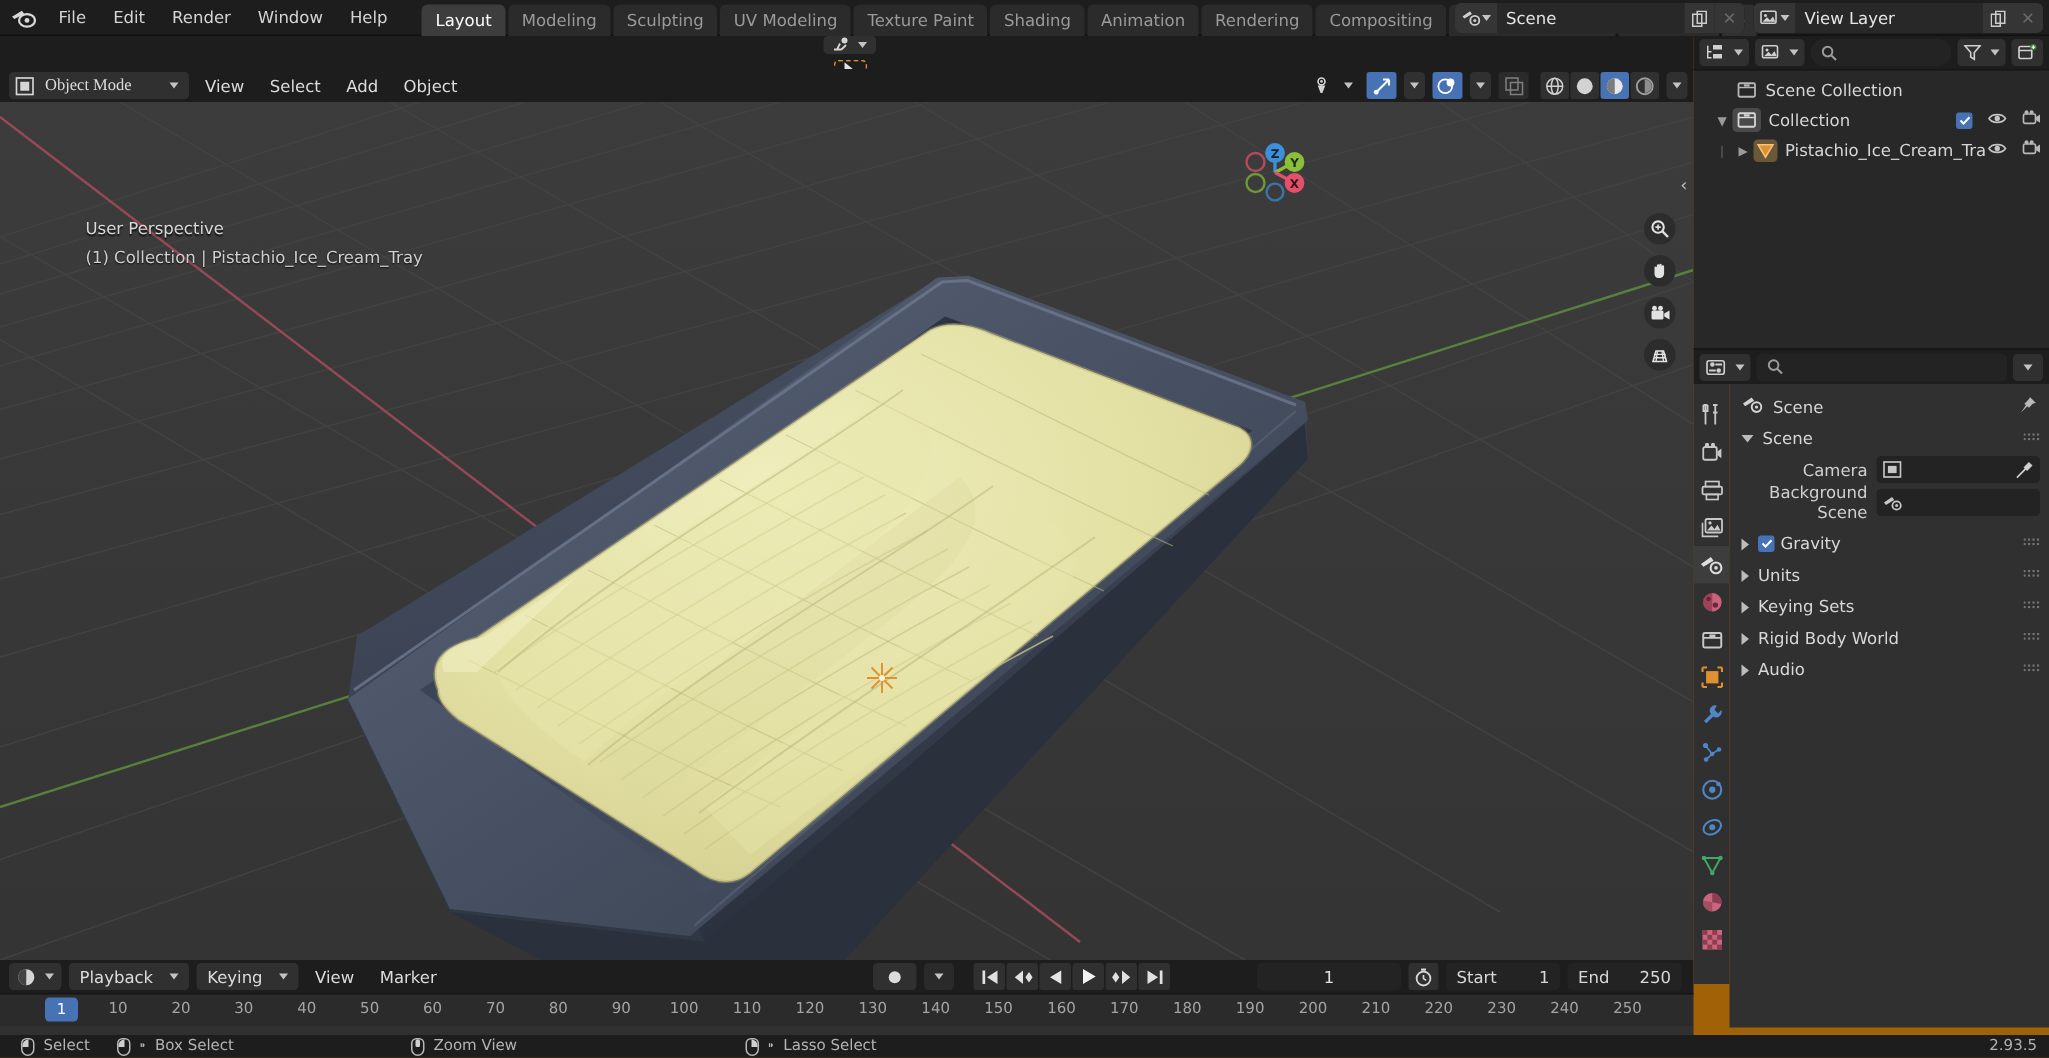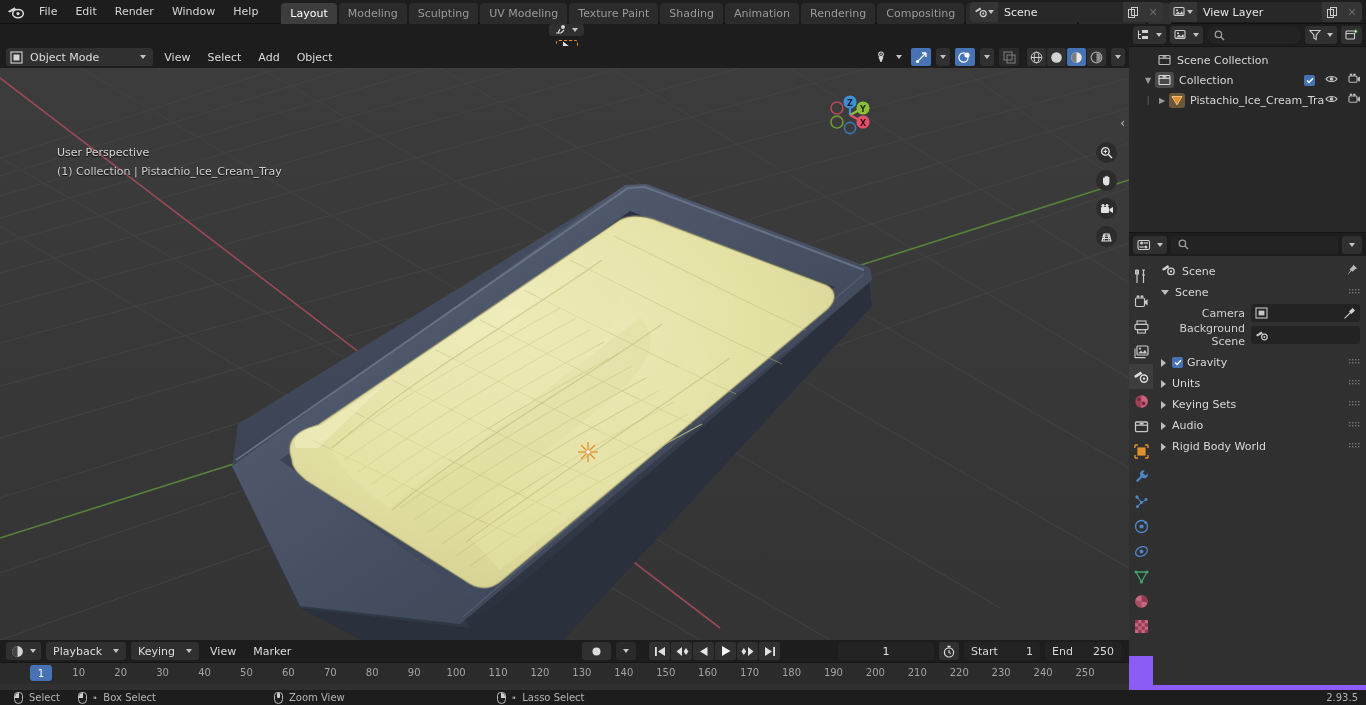--- a/index.html
+++ b/index.html
@@ -3,21 +3,21 @@
 <meta charset="utf-8">
 <style>
   * { box-sizing: border-box; margin:0; padding:0; }
   html,body{ background:#1d1d1d; }
   body {
     width:1366px; height:705px; overflow:hidden;
     font-family:"DejaVu Sans", sans-serif;
     font-size:11px; color:#e5e5e5;
     -webkit-font-smoothing:antialiased;
   }
-  .app { position:relative; width:1366px; height:705px; background:#8b5cf6; }
+  .app { position:relative; width:1366px; height:705px; background:#a16207; }
 
   
   .topbar{
     position:absolute; left:0; top:0; width:1366px; height:24px;
     background:#1d1d1d; display:flex; align-items:center;
     border-bottom:1px solid #111;
   }
   .blender-logo{ width:30px; display:flex; align-items:center; justify-content:center; }
   .blender-logo svg{ display:block; }
   .menu{ display:flex; align-items:center; }
@@ -350,21 +350,21 @@
       <span class="caret" style="margin-left:6px"></span>
     </div>
   </div>
 
   <div class="vp-head">
     <div class="btn" style="padding:0 7px 0 4px;">
       <svg width="13" height="13" viewBox="0 0 13 13">
         <rect x="1" y="1" width="11" height="11" fill="none" stroke="#d6d6d6" stroke-width="1.1"></rect>
         <rect x="3.5" y="3.5" width="6" height="6" fill="#d6d6d6"></rect>
       </svg>
-      <span style="margin:0 38px 0 4px;">Object Mode</span>
+      <span style="margin:0 22px 0 4px;font-family:Liberation Serif, serif;">Object Mode</span>
       <span class="caret"></span>
     </div>
     <div class="btn flat">View</div>
     <div class="btn flat">Select</div>
     <div class="btn flat">Add</div>
     <div class="btn flat">Object</div>
 
     <div style="flex:1"></div>
 
     <div class="btn" style="padding:0 4px; background:transparent;">
@@ -1092,50 +1092,50 @@
             <rect x="9" y="1" width="1.4" height="1.4"></rect>
             <rect x="0" y="4" width="1.4" height="1.4"></rect>
             <rect x="3" y="4" width="1.4" height="1.4"></rect>
             <rect x="6" y="4" width="1.4" height="1.4"></rect>
             <rect x="9" y="4" width="1.4" height="1.4"></rect>
           </g>
         </svg>
     </div>
     <div class="panel-hdr" style="height:21px;">
       <span class="tri closed"></span>
+      <span>Rigid Body World</span>
+      <svg class="dots" viewBox="0 0 11 8">
+          <g fill="#b9b9b9">
+            <rect x="0" y="1" width="1.4" height="1.4"></rect>
+            <rect x="3" y="1" width="1.4" height="1.4"></rect>
+            <rect x="6" y="1" width="1.4" height="1.4"></rect>
+            <rect x="9" y="1" width="1.4" height="1.4"></rect>
+            <rect x="0" y="4" width="1.4" height="1.4"></rect>
+            <rect x="3" y="4" width="1.4" height="1.4"></rect>
+            <rect x="6" y="4" width="1.4" height="1.4"></rect>
+            <rect x="9" y="4" width="1.4" height="1.4"></rect>
+          </g>
+        </svg>
+    </div>
+    <div class="panel-hdr" style="height:21px;">
+      <span class="tri closed"></span>
       <span>Audio</span>
       <svg class="dots" viewBox="0 0 11 8">
           <g fill="#b9b9b9">
             <rect x="0" y="1" width="1.4" height="1.4"></rect>
             <rect x="3" y="1" width="1.4" height="1.4"></rect>
             <rect x="6" y="1" width="1.4" height="1.4"></rect>
             <rect x="9" y="1" width="1.4" height="1.4"></rect>
             <rect x="0" y="4" width="1.4" height="1.4"></rect>
             <rect x="3" y="4" width="1.4" height="1.4"></rect>
             <rect x="6" y="4" width="1.4" height="1.4"></rect>
             <rect x="9" y="4" width="1.4" height="1.4"></rect>
           </g>
         </svg>
     </div>
-    <div class="panel-hdr" style="height:21px;">
-      <span class="tri closed"></span>
-      <span>Rigid Body World</span>
-      <svg class="dots" viewBox="0 0 11 8">
-          <g fill="#b9b9b9">
-            <rect x="0" y="1" width="1.4" height="1.4"></rect>
-            <rect x="3" y="1" width="1.4" height="1.4"></rect>
-            <rect x="6" y="1" width="1.4" height="1.4"></rect>
-            <rect x="9" y="1" width="1.4" height="1.4"></rect>
-            <rect x="0" y="4" width="1.4" height="1.4"></rect>
-            <rect x="3" y="4" width="1.4" height="1.4"></rect>
-            <rect x="6" y="4" width="1.4" height="1.4"></rect>
-            <rect x="9" y="4" width="1.4" height="1.4"></rect>
-          </g>
-        </svg>
-    </div>
   </div>
 
   <div class="status">
     <div class="status-item" style="margin-left:14px;">
       <span class="mouse-ic">
           <i></i>
         </span>
       <span>Select</span>
     </div>
     <div class="status-item" style="margin-left:18px;">

